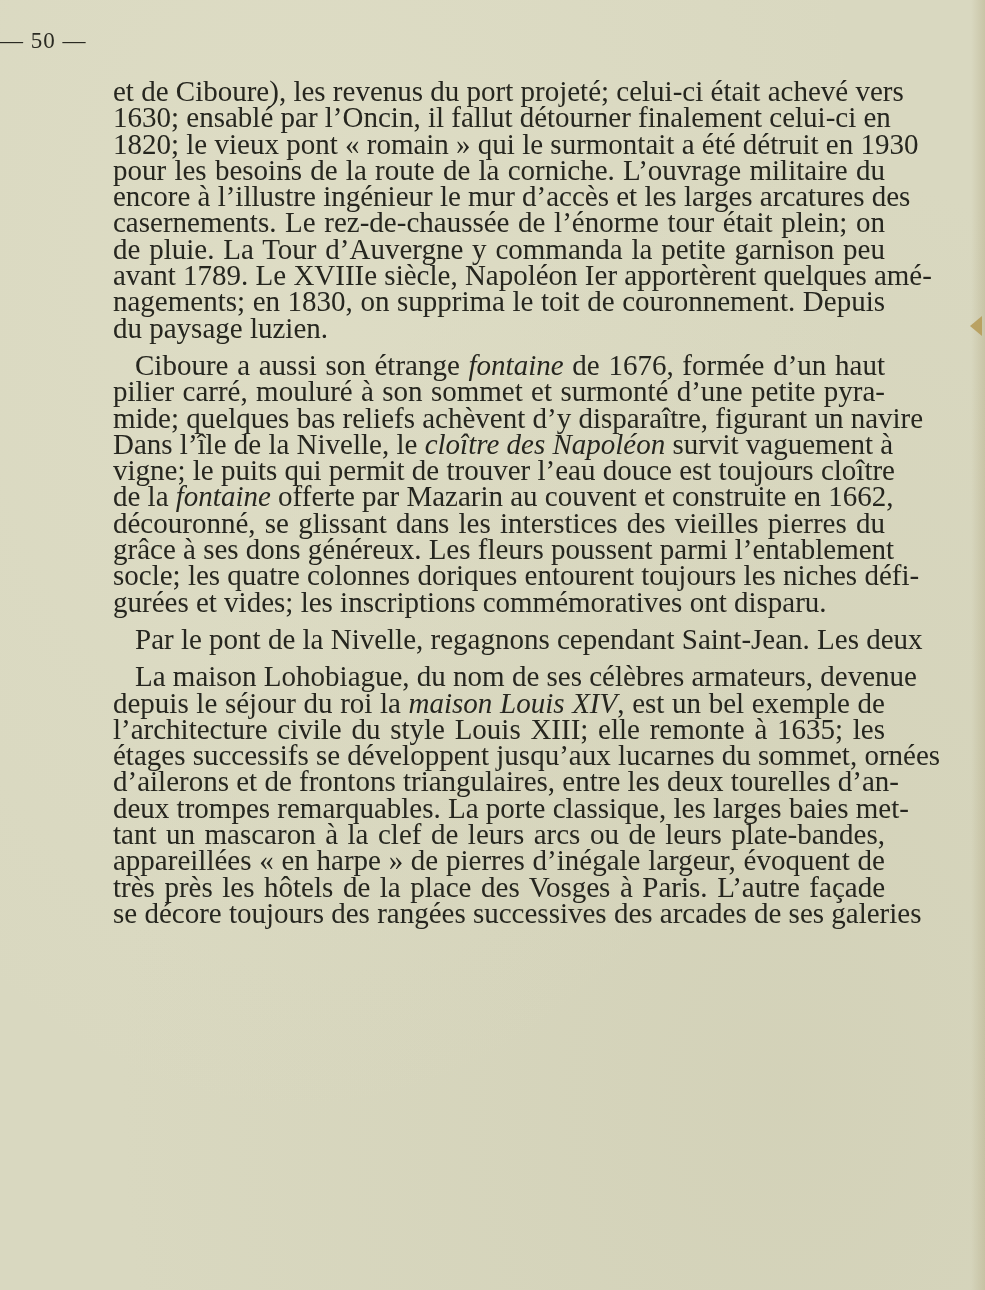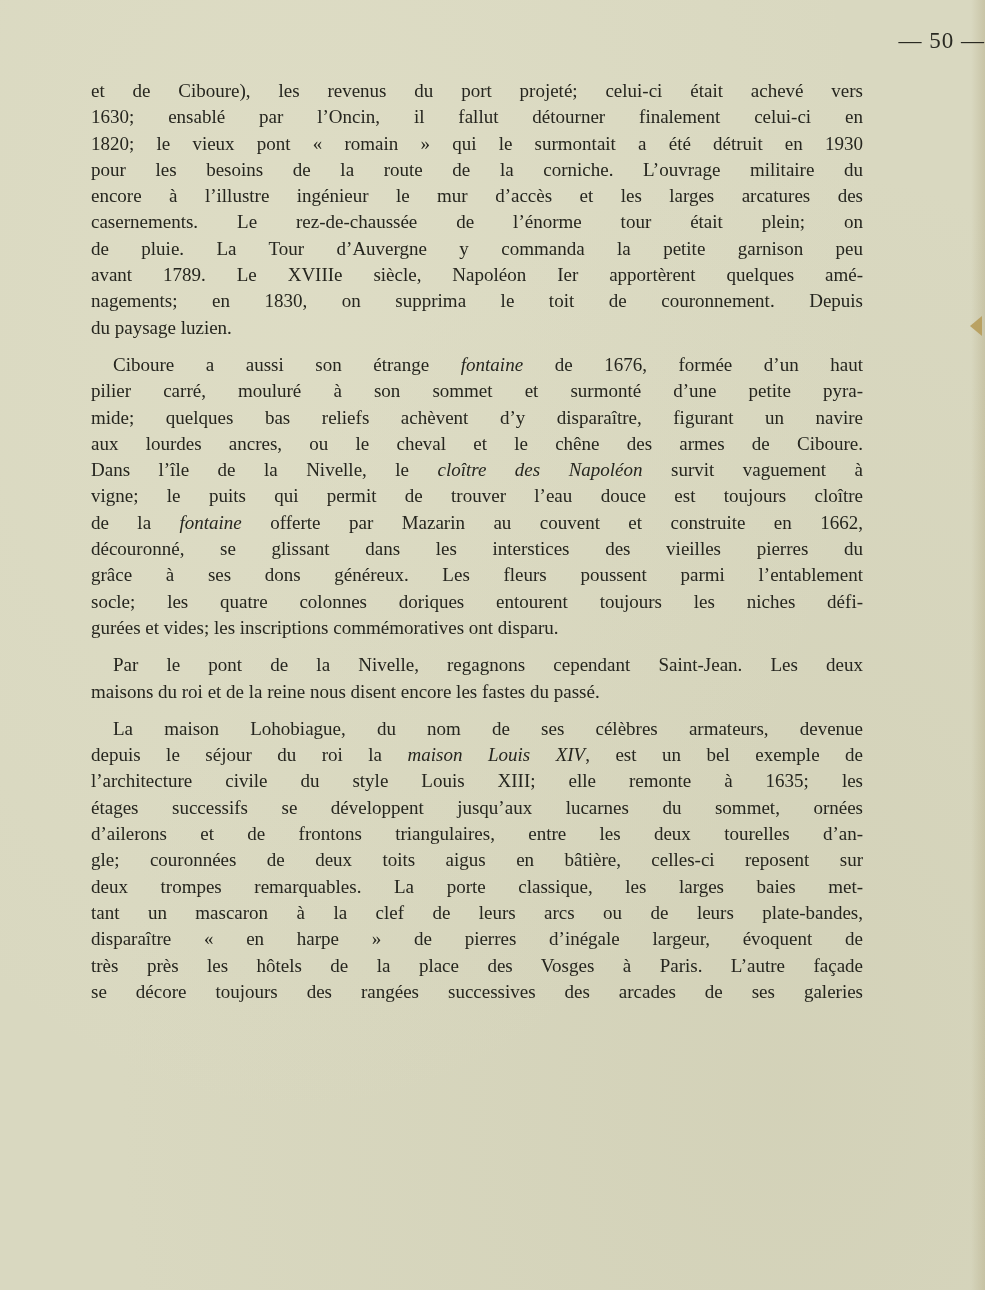--- a/index.html
+++ b/index.html
@@ -38,33 +38,33 @@
     border-top: 10px solid transparent;
     border-bottom: 10px solid transparent;
     border-right: 12px solid #b59a55;
     opacity: 0.85;
   }
   .page-number {
     position: absolute;
     top: 28px;
     left: 0;
     width: 985px;
-    text-align: right;
+    text-align: left;
     font-family: "Liberation Serif", "DejaVu Serif", serif;
     font-size: 23px;
     color: #2a2a22;
     letter-spacing: 1px;
   }
   .text-block {
     position: absolute;
-    left: 91px;
+    left: 113px;
     top: 78px;
     width: 772px;
     font-family: "Liberation Serif", "DejaVu Serif", serif;
-    font-size: 19px;
+    font-size: 29px;
     color: #26261f;
   }
   .line {
     display: block;
     height: 26.3px;
     line-height: 26.3px;
     white-space: nowrap;
     text-align: justify;
     text-align-last: justify;
     overflow: visible;
@@ -103,42 +103,39 @@
         <span class="line">de pluie. La Tour d’Auvergne y commanda la petite garnison peu</span>
         <span class="line">avant 1789. Le XVIIIe siècle, Napoléon Ier apportèrent quelques amé-</span>
         <span class="line">nagements; en 1830, on supprima le toit de couronnement. Depuis</span>
         <span class="line last">du paysage luzien.</span>
       </div>
       <span class="gap"></span>
       <div>
         <span class="line indent">Ciboure a aussi son étrange <span class="it">fontaine</span> de 1676, formée d’un haut</span>
         <span class="line">pilier carré, mouluré à son sommet et surmonté d’une petite pyra-</span>
         <span class="line">mide; quelques bas reliefs achèvent d’y disparaître, figurant un navire</span>
-        <span class="line">aux lourdes ancres, ou le cheval et le chêne des armes de Ciboure.</span>
         <span class="line">Dans l’île de la Nivelle, le <span class="it">cloître des Napoléon</span> survit vaguement à</span>
         <span class="line">vigne; le puits qui permit de trouver l’eau douce est toujours cloître</span>
         <span class="line">de la <span class="it">fontaine</span> offerte par Mazarin au couvent et construite en 1662,</span>
         <span class="line">découronné, se glissant dans les interstices des vieilles pierres du</span>
         <span class="line">grâce à ses dons généreux. Les fleurs poussent parmi l’entablement</span>
         <span class="line">socle; les quatre colonnes doriques entourent toujours les niches défi-</span>
         <span class="line last">gurées et vides; les inscriptions commémoratives ont disparu.</span>
       </div>
       <span class="gap"></span>
       <div>
         <span class="line indent">Par le pont de la Nivelle, regagnons cependant Saint-Jean. Les deux</span>
-        <span class="line last">maisons du roi et de la reine nous disent encore les fastes du passé.</span>
       </div>
       <span class="gap"></span>
       <div>
         <span class="line indent">La maison Lohobiague, du nom de ses célèbres armateurs, devenue</span>
         <span class="line">depuis le séjour du roi la <span class="it">maison Louis XIV</span>, est un bel exemple de</span>
         <span class="line">l’architecture civile du style Louis XIII; elle remonte à 1635; les</span>
         <span class="line">étages successifs se développent jusqu’aux lucarnes du sommet, ornées</span>
         <span class="line">d’ailerons et de frontons triangulaires, entre les deux tourelles d’an-</span>
-        <span class="line">gle; couronnées de deux toits aigus en bâtière, celles-ci reposent sur</span>
         <span class="line">deux trompes remarquables. La porte classique, les larges baies met-</span>
         <span class="line">tant un mascaron à la clef de leurs arcs ou de leurs plate-bandes,</span>
-        <span class="line">disparaître « en harpe » de pierres d’inégale largeur, évoquent de</span>
+        <span class="line">appareillées « en harpe » de pierres d’inégale largeur, évoquent de</span>
         <span class="line">très près les hôtels de la place des Vosges à Paris. L’autre façade</span>
         <span class="line">se décore toujours des rangées successives des arcades de ses galeries</span>
       </div>
     </div>
 </div>
 
 </body></html>

